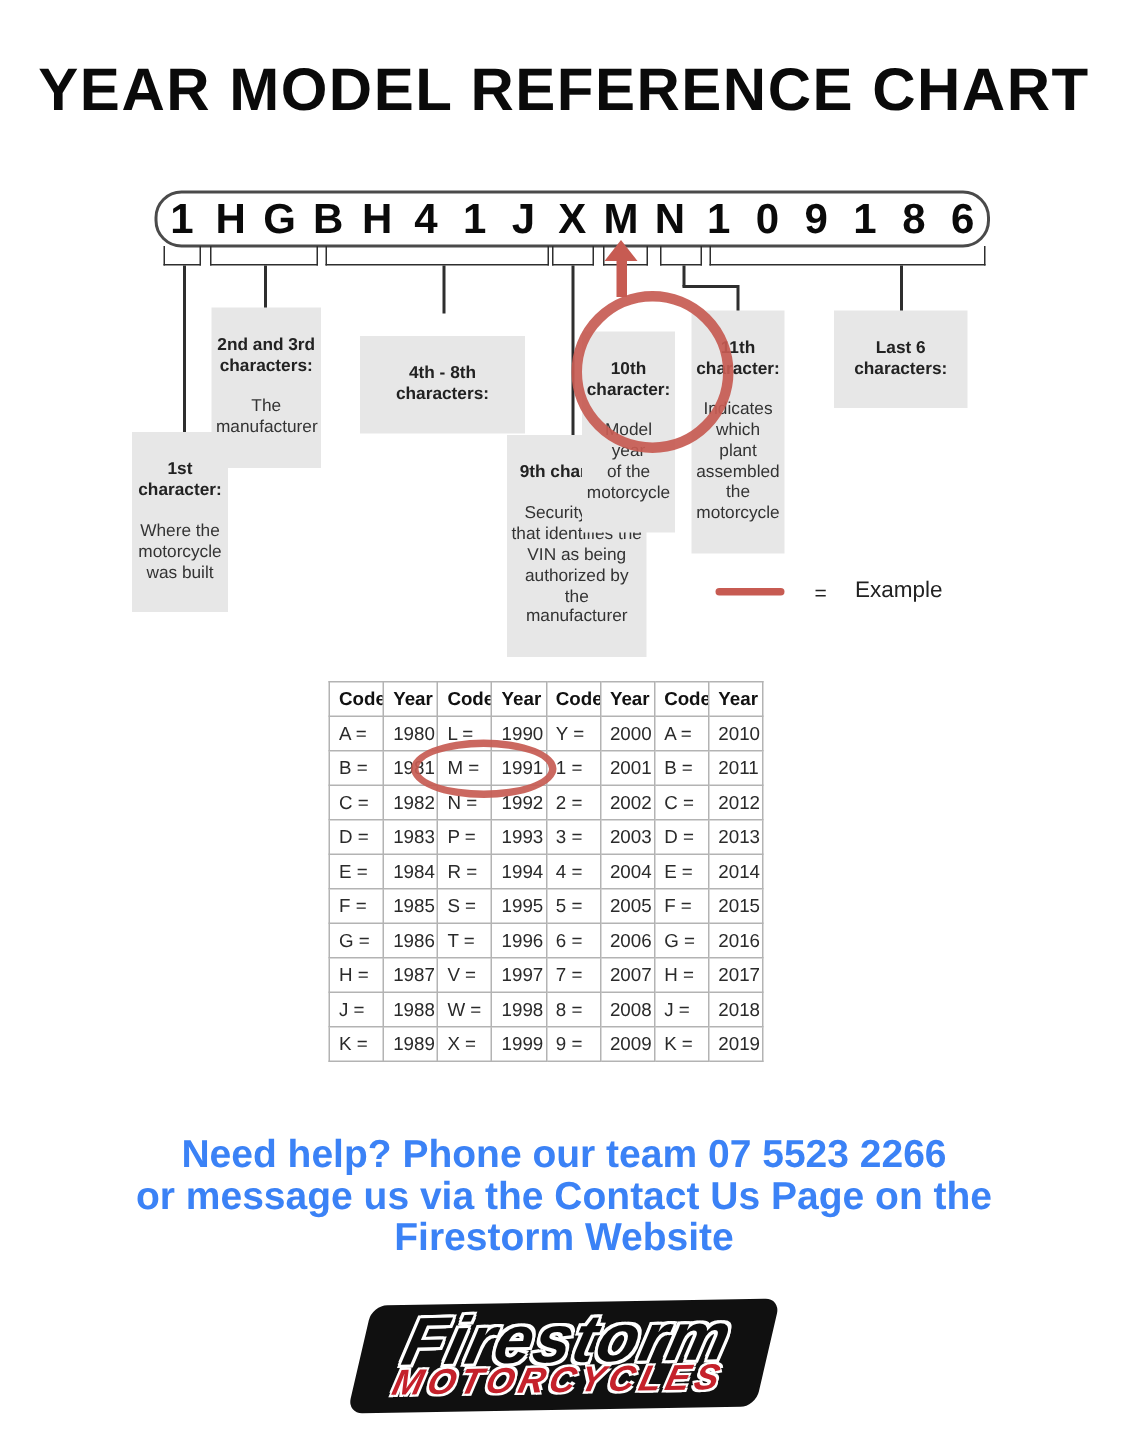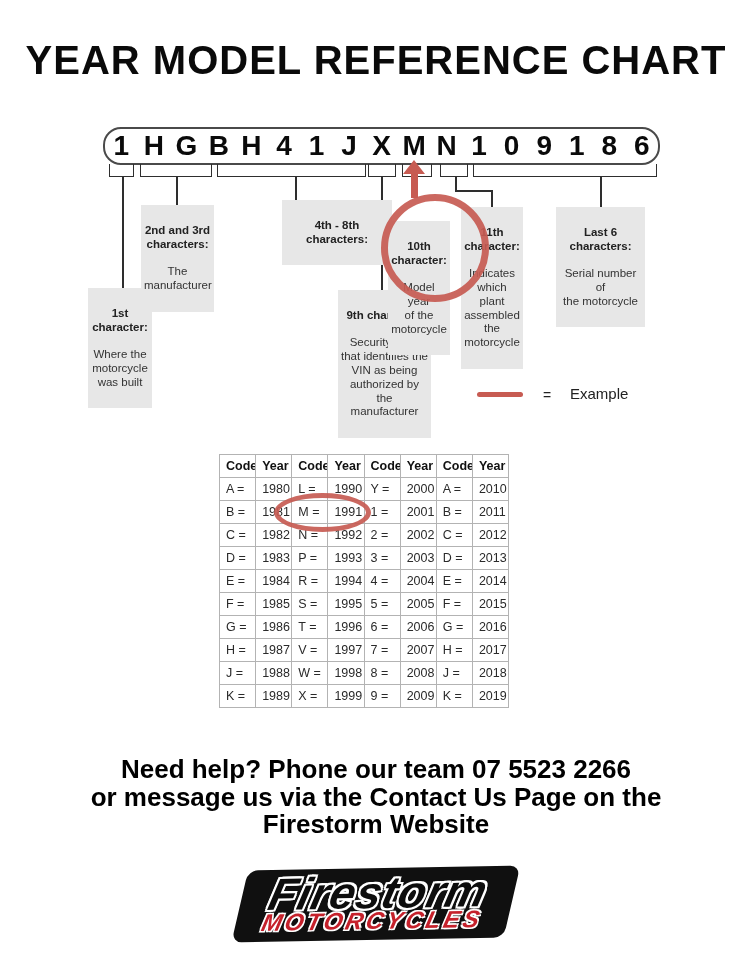--- a/index.html
+++ b/index.html
@@ -75,21 +75,21 @@
     border: 1px solid #b3b3b3; width: 36px; overflow: hidden;
     font-size: 12.5px; padding: 3px 2px 3px 6px; height: 23px;
     text-align: left; white-space: nowrap;
   }
   th { font-weight: bold; color: #111; }
   td { color: #2a2a2a; }
 
   
   #help-text {
     top: 756px; left: 0; width: 752px; text-align: center;
-    font-size: 26px; font-weight: bold; color: #000000;
+    font-size: 26px; font-weight: bold; color: #3b82f6;
     line-height: 27.5px; white-space: pre-line;
   }
 
   
   #logo {
     left: 50%; top: 868px; transform: translateX(-50%) skewX(-14deg) rotate(-1deg);
     background: #101010; border-radius: 10px; padding: 2px 26px 7px 26px;
     text-align: center; z-index: 2;
   }
   #logo-brand {
@@ -154,21 +154,21 @@
     <div class="co-body">Where the
 motorcycle
 was built</div>
   </div>
   <div class="callout" style="left:141px;top:205px;width:73px;">
     <div class="co-title">2nd and 3rd
 characters:</div>
     <div class="co-body">The
 manufacturer</div>
   </div>
-  <div class="callout" style="left:240px;top:200px;width:110px;margin-left:42px;">
+  <div class="callout" style="left:240px;top:224px;width:110px;">
     <div class="co-title">4th - 8th
 characters:</div>
   </div>
   <div class="callout" style="left:338px;top:290px;width:93px;">
     <div class="co-title">9th character:</div>
     <div class="co-body">Security code
 that identifies the
 VIN as being
 authorized by the
 manufacturer</div>
@@ -185,22 +185,20 @@
 character:</div>
     <div class="co-body">Indicates
 which plant
 assembled
 the
 motorcycle</div>
   </div>
   <div class="callout" style="left:556px;top:207px;width:89px;">
     <div class="co-title">Last 6
 characters:</div>
-    <div class="co-body">Serial number of
-the motorcycle</div>
   </div>
 
   <div id="highlight-circle" class="abs"></div>
   <div id="arrow-shaft" class="abs"></div>
   <div id="arrow-head" class="abs"></div>
 
   <div id="example-line" class="abs"></div>
   <div id="legend-equals" class="abs">=</div>
   <div id="legend-example" class="abs">Example</div>
 

